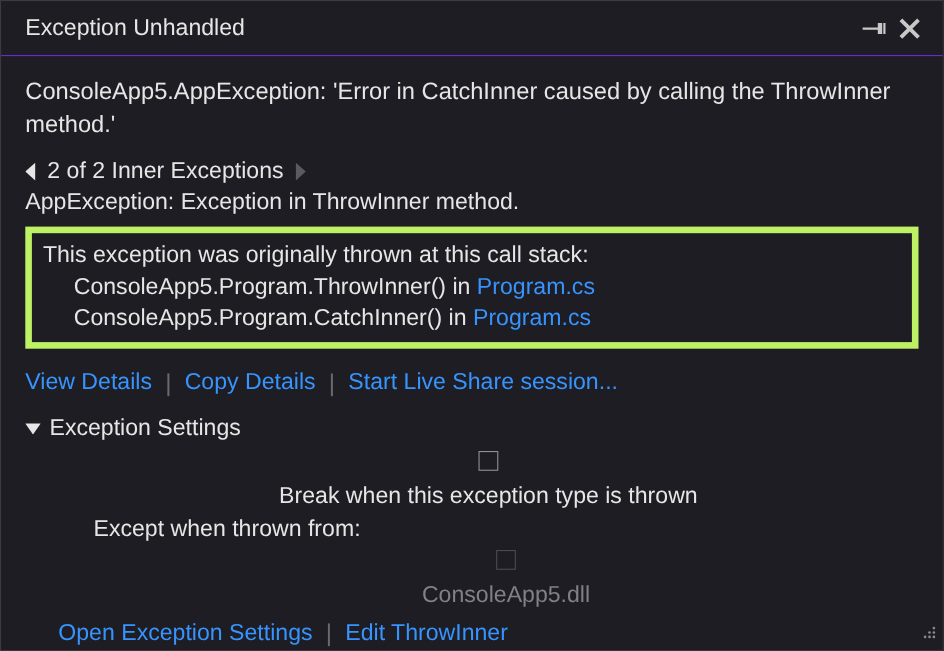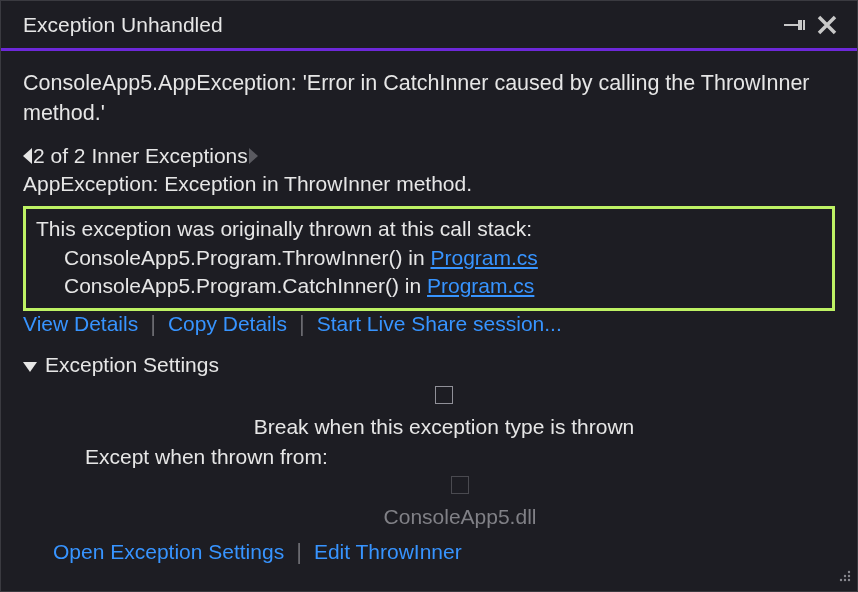--- a/index.html
+++ b/index.html
@@ -11,21 +11,21 @@
     font-size: 20px;
   }
   .window {
     width: 858px;
     height: 592px;
     background: #1d1d23;
     border: 1px solid #3a3a40;
   }
   .titlebar {
     height: 50px;
-    border-bottom: 3px solid #6d28d9;
+    border-bottom: 1px solid #6d28d9;
     display: flex;
     align-items: center;
     padding: 0 14px 0 22px;
     font-size: 21px;
     color: #e6e6e6;
   }
   .titlebar .title { flex: 1; }
   .titlebar .tb-icon {
     width: 32px; height: 32px;
     display: inline-flex; align-items: center; justify-content: center;
@@ -36,41 +36,41 @@
   }
   .exc-heading {
     font-size: 21.5px;
     line-height: 1.38;
     margin-bottom: 16px;
   }
   .exc-heading .type { font-weight: 400; }
   .nav-row {
     display: flex;
     align-items: center;
-    gap: 0;
+    gap: 10px;
     font-size: 21px;
     margin-bottom: 4px;
   }
   .nav-row .tri {
     display: inline-flex; align-items: center; justify-content: center;
   }
   .nav-row .tri.dim svg path { fill: #5a5a60; }
   .inner-exc {
     font-size: 21px;
     margin-bottom: 10px;
   }
   .stack-box {
-    border: 3px solid #bef264;
+    border: 6px solid #bef264;
     padding: 6px 10px 8px 10px;
     font-size: 21px;
     line-height: 1.35;
-    margin-bottom: 0;
+    margin-bottom: 18px;
   }
   .stack-frame { padding-left: 28px; }
-  a.link { color: #3794ff; text-decoration: underline; cursor: pointer; }
+  a.link { color: #3794ff; cursor: pointer; }
   .link-row {
     font-size: 21px;
     margin-bottom: 16px;
     display: flex;
     align-items: center;
     flex-wrap: wrap;
     gap: 10px;
   }
   .link-row .alink { color: #3794ff; cursor: pointer; }
   .sep {

